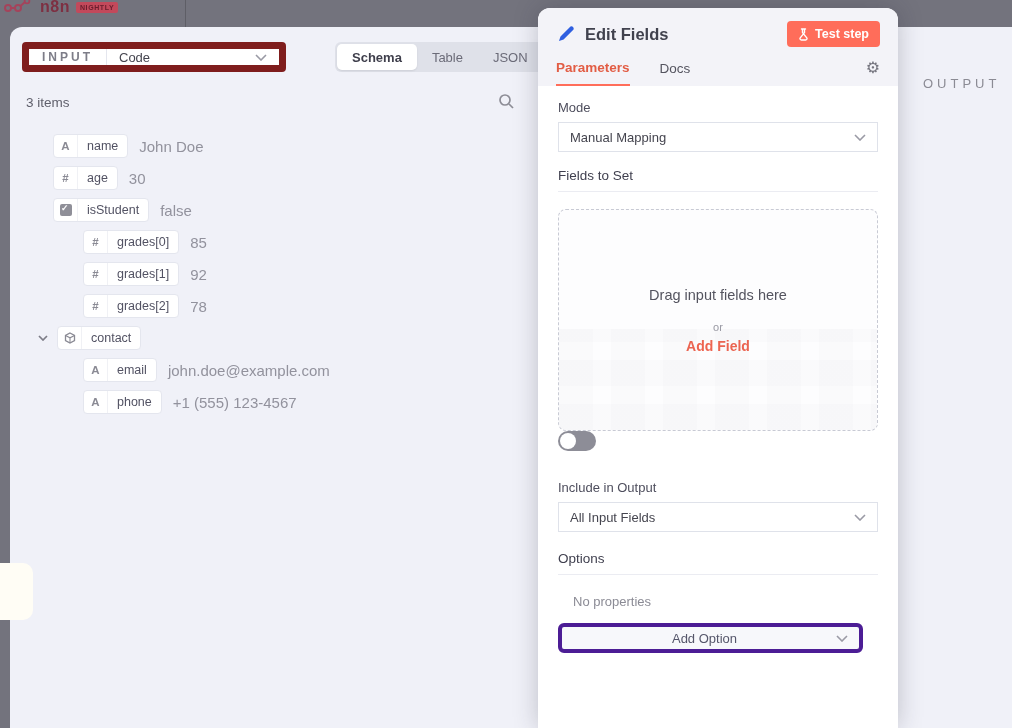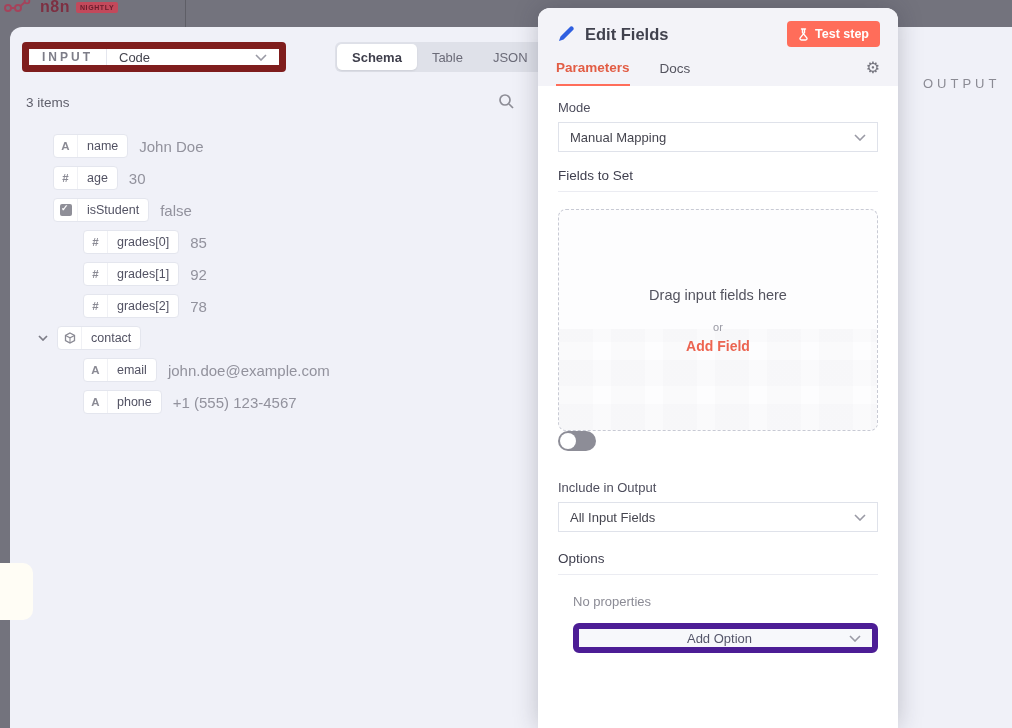--- a/index.html
+++ b/index.html
@@ -91,21 +91,21 @@
 
   .keep-label { margin-top:21px; }
   .toggle { width:38px; height:20px; background:#8d8d97; border-radius:10px; position:relative; cursor:pointer; }
   .toggle-knob { position:absolute; left:2px; top:2px; width:16px; height:16px; background:#fff; border-radius:50%; }
 
   .include-label { margin-top:29px; }
   .include-select { margin-bottom:19px; }
 
   .options-block { margin-top:2px; }
   .no-props { font-size:13px; color:#8b8b95; margin:19px 0 14px 15px; }
-  .add-option { margin-left:15px; width:305px; height:30px; background:#f7f8fb; border:6px solid #4c1d95;
+  .add-option { width:305px; height:30px; background:#f7f8fb; border:4px solid #4c1d95;
     border-radius:6px; display:flex; align-items:center; padding:0 11px; cursor:pointer; }
   .add-option-label { flex:1; text-align:center; font-size:13px; color:#55566a; }
 
   
   .output-label { position:absolute; left:913px; top:49px; font-size:13px; font-weight:normal;
     letter-spacing:4px; color:#8b8b94; }
 
   svg { display:block; }
 </style>
 </head>

